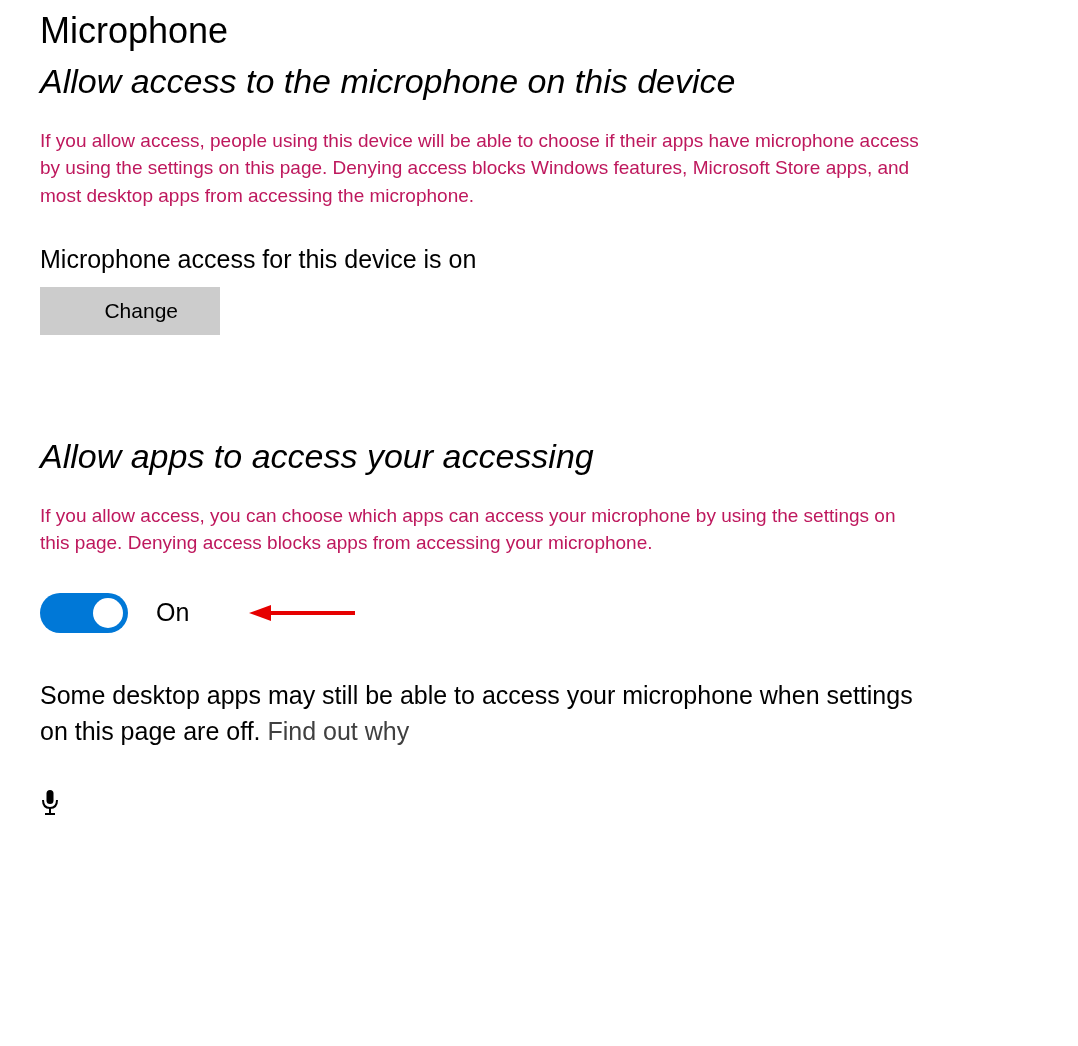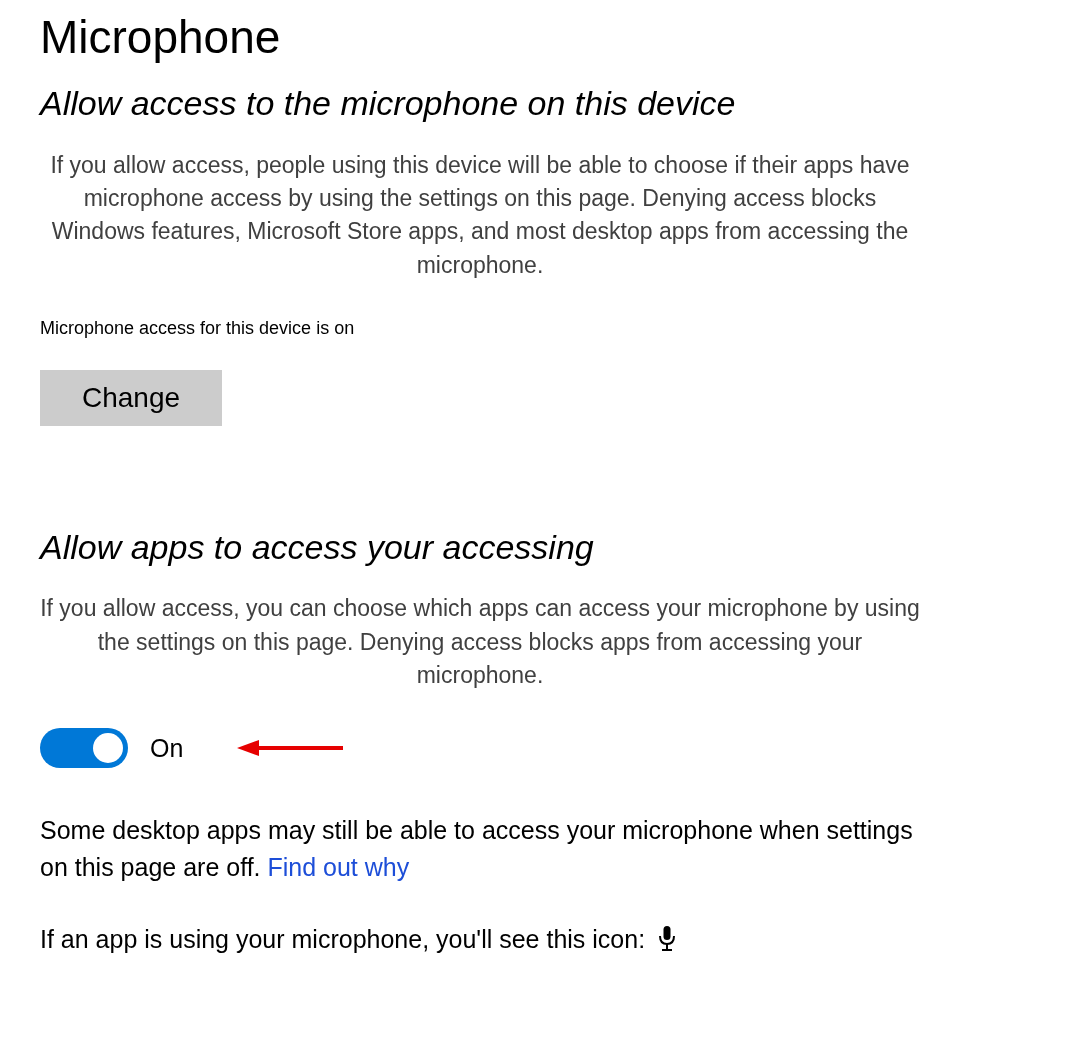--- a/index.html
+++ b/index.html
@@ -8,64 +8,63 @@
       box-sizing: border-box;
     }
     body {
       font-family: "Segoe UI", -apple-system, sans-serif;
       background: #ffffff;
       color: #000000;
       padding: 10px 40px 40px 40px;
       width: 1078px;
     }
     .page-title {
-      font-size: 46px;
+      font-size: 36px;
       font-weight: 400;
-      margin-bottom: 18px;
+      margin-bottom: 8px;
       color: #000;
     }
     .section-heading {
       font-size: 34px;
       font-weight: 400;
       color: #000;
       margin-bottom: 24px;
       line-height: 1.25;
       font-style: italic;
     }
     .description {
-      font-size: 23px;
-      color: #404040;
+      font-size: 19px;
+      color: #be185d;
       line-height: 1.45;
       margin-bottom: 36px;
       max-width: 880px;
-      text-align: center;
     }
     .status-text {
-      font-size: 18px;
+      font-size: 25px;
       color: #000;
-      margin-bottom: 31px;
+      margin-bottom: 13px;
     }
     .change-button {
       background: #cccccc;
       border: none;
       padding: 12px 42px;
-      font-size: 28px;
+      font-size: 21px;
       font-family: inherit;
       color: #000;
       cursor: pointer;
       min-width: 180px;
       text-align: right;
     }
     .section-gap {
       height: 100px;
     }
     .toggle-row {
       display: flex;
       align-items: center;
-      gap: 22px;
+      gap: 28px;
       margin-bottom: 44px;
     }
     .toggle-switch {
       width: 88px;
       height: 40px;
       background: #0078d7;
       border-radius: 20px;
       position: relative;
       cursor: pointer;
     }
@@ -92,21 +91,21 @@
       height: 28px;
     }
     .body-text {
       font-size: 25px;
       color: #000;
       line-height: 1.45;
       max-width: 880px;
       margin-bottom: 40px;
     }
     .link {
-      color: #1d4ed8;
+      color: #404040;
       text-decoration: none;
       cursor: pointer;
     }
     .icon-text-row {
       font-size: 25px;
       color: #000;
       display: flex;
       align-items: center;
       gap: 12px;
       flex-wrap: wrap;
@@ -152,21 +151,20 @@
       <polygon points="2,14 24,6 24,22" fill="#e60000"></polygon>
     </svg>
   </span>
 </div>
 
 <p class="body-text">
   <span>Some desktop apps may still be able to access your microphone when settings on this page are off. </span><a class="link">Find out why</a>
 </p>
 
 <p class="icon-text-row">
-  <span>If an app is using your microphone, you'll see this icon:</span>
   <span class="mic-icon">
     <svg viewBox="0 0 20 28">
       <rect x="6.5" y="1" width="7" height="14" rx="3.5" fill="#000"></rect>
       <path d="M 3 11 Q 3 19 10 19 Q 17 19 17 11" fill="none" stroke="#000" stroke-width="2"></path>
       <line x1="10" y1="19" x2="10" y2="25" stroke="#000" stroke-width="2"></line>
       <line x1="5" y1="25" x2="15" y2="25" stroke="#000" stroke-width="2"></line>
     </svg>
   </span>
 </p>
 

